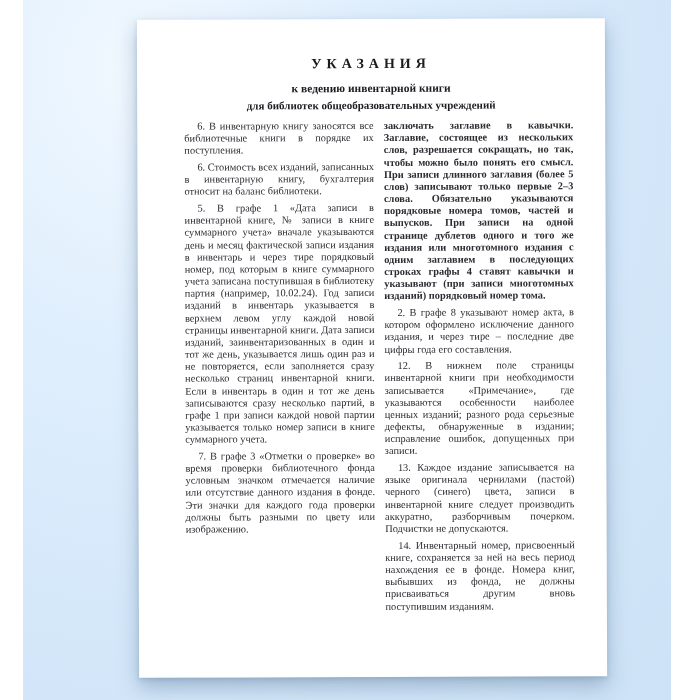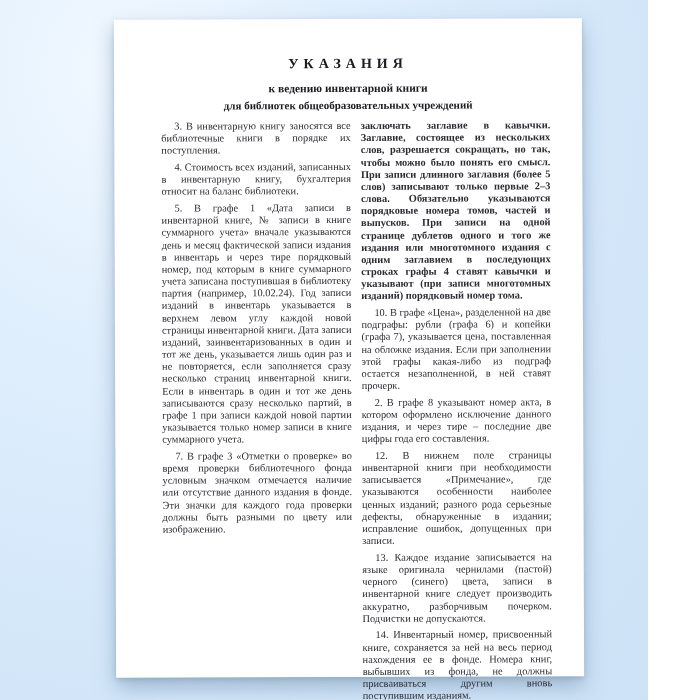--- a/index.html
+++ b/index.html
@@ -3,20 +3,21 @@
 <meta charset="utf-8">
 <style>
   html,body{margin:0;padding:0;}
   body{
     width:700px;height:700px;overflow:hidden;
     font-family:"Liberation Serif","DejaVu Serif",serif;
   }
   .scene{
     position:relative;width:648px;height:700px;
     background:radial-gradient(ellipse at 18% 10%, #f1f8ff 0%, #e0effd 30%, #d5e8fa 60%, #cde2f6 100%);
+    margin-left:23px;
   }
   .paper{
     position:absolute;left:115px;top:19px;width:468px;height:658px;
     background:#ffffff;
     transform:rotate(-0.2deg);
     box-shadow:0 2px 4px rgba(110,140,170,0.35), 0 10px 20px rgba(105,135,168,0.5);
     box-sizing:border-box;
     color:#2c2c33;
   }
   .doc-title{
@@ -59,28 +60,27 @@
 </head>
 <body>
 
 <div class="scene">
   <div class="paper">
     <div class="doc-title">УКАЗАНИЯ</div>
     <div class="doc-subtitle">к ведению инвентарной книги</div>
     <div class="doc-subtitle2">для библиотек общеобразовательных учреждений</div>
     <div class="cols">
       <div class="col">
-          <p class="para">3. В инвентарную книгу заносятся все библиотечные книги в порядке их поступления.</p>
-          <p class="para">4. Стоимость всех изданий, записанных в инвентарную книгу, бухгалтерия относит на баланс библиотеки.</p>
+          <p class="para">6. В инвентарную книгу заносятся все библиотечные книги в порядке их поступления.</p>
+          <p class="para">6. Стоимость всех изданий, записанных в инвентарную книгу, бухгалтерия относит на баланс библиотеки.</p>
           <p class="para">5. В графе 1 «Дата записи в инвентарной книге, № записи в книге суммарного учета» вначале указываются день и месяц фактической записи издания в инвентарь и через тире порядковый номер, под которым в книге суммарного учета записана поступившая в библиотеку партия (например, 10.02.24). Год записи изданий в инвентарь указывается в верхнем левом углу каждой новой страницы инвентарной книги. Дата записи изданий, заинвентаризованных в один и тот же день, указывается лишь один раз и не повторяется, если заполняется сразу несколько страниц инвентарной книги. Если в инвентарь в один и тот же день записываются сразу несколько партий, в графе 1 при записи каждой новой партии указывается только номер записи в книге суммарного учета.</p>
           <p class="para">7. В графе 3 «Отметки о проверке» во время проверки библиотечного фонда условным значком отмечается наличие или отсутствие данного издания в фонде. Эти значки для каждого года проверки должны быть разными по цвету или изображению.</p>
         </div>
       <div class="col">
           <p class="para cont">заключать заглавие в кавычки. Заглавие, состоящее из нескольких слов, разрешается сокращать, но так, чтобы можно было понять его смысл. При записи длинного заглавия (более 5 слов) записывают только первые 2–3 слова. Обязательно указываются порядковые номера томов, частей и выпусков. При записи на одной странице дублетов одного и того же издания или многотомного издания с одним заглавием в последующих строках графы 4 ставят кавычки и указывают (при записи многотомных изданий) порядковый номер тома.</p>
-          <p class="para">10. В графе «Цена», разделенной на две подграфы: рубли (графа 6) и копейки (графа 7), указывается цена, поставленная на обложке издания. Если при заполнении этой графы какая-либо из подграф остается незаполненной, в ней ставят прочерк.</p>
           <p class="para">2. В графе 8 указывают номер акта, в котором оформлено исключение данного издания, и через тире – последние две цифры года его составления.</p>
           <p class="para">12. В нижнем поле страницы инвентарной книги при необходимости записывается «Примечание», где указываются особенности наиболее ценных изданий; разного рода серьезные дефекты, обнаруженные в издании; исправление ошибок, допущенных при записи.</p>
           <p class="para">13. Каждое издание записывается на языке оригинала чернилами (пастой) черного (синего) цвета, записи в инвентарной книге следует производить аккуратно, разборчивым почерком. Подчистки не допускаются.</p>
           <p class="para">14. Инвентарный номер, присвоенный книге, сохраняется за ней на весь период нахождения ее в фонде. Номера книг, выбывших из фонда, не должны присваиваться другим вновь поступившим изданиям.</p>
         </div>
     </div>
   </div>
 </div>
 
 </body></html>

